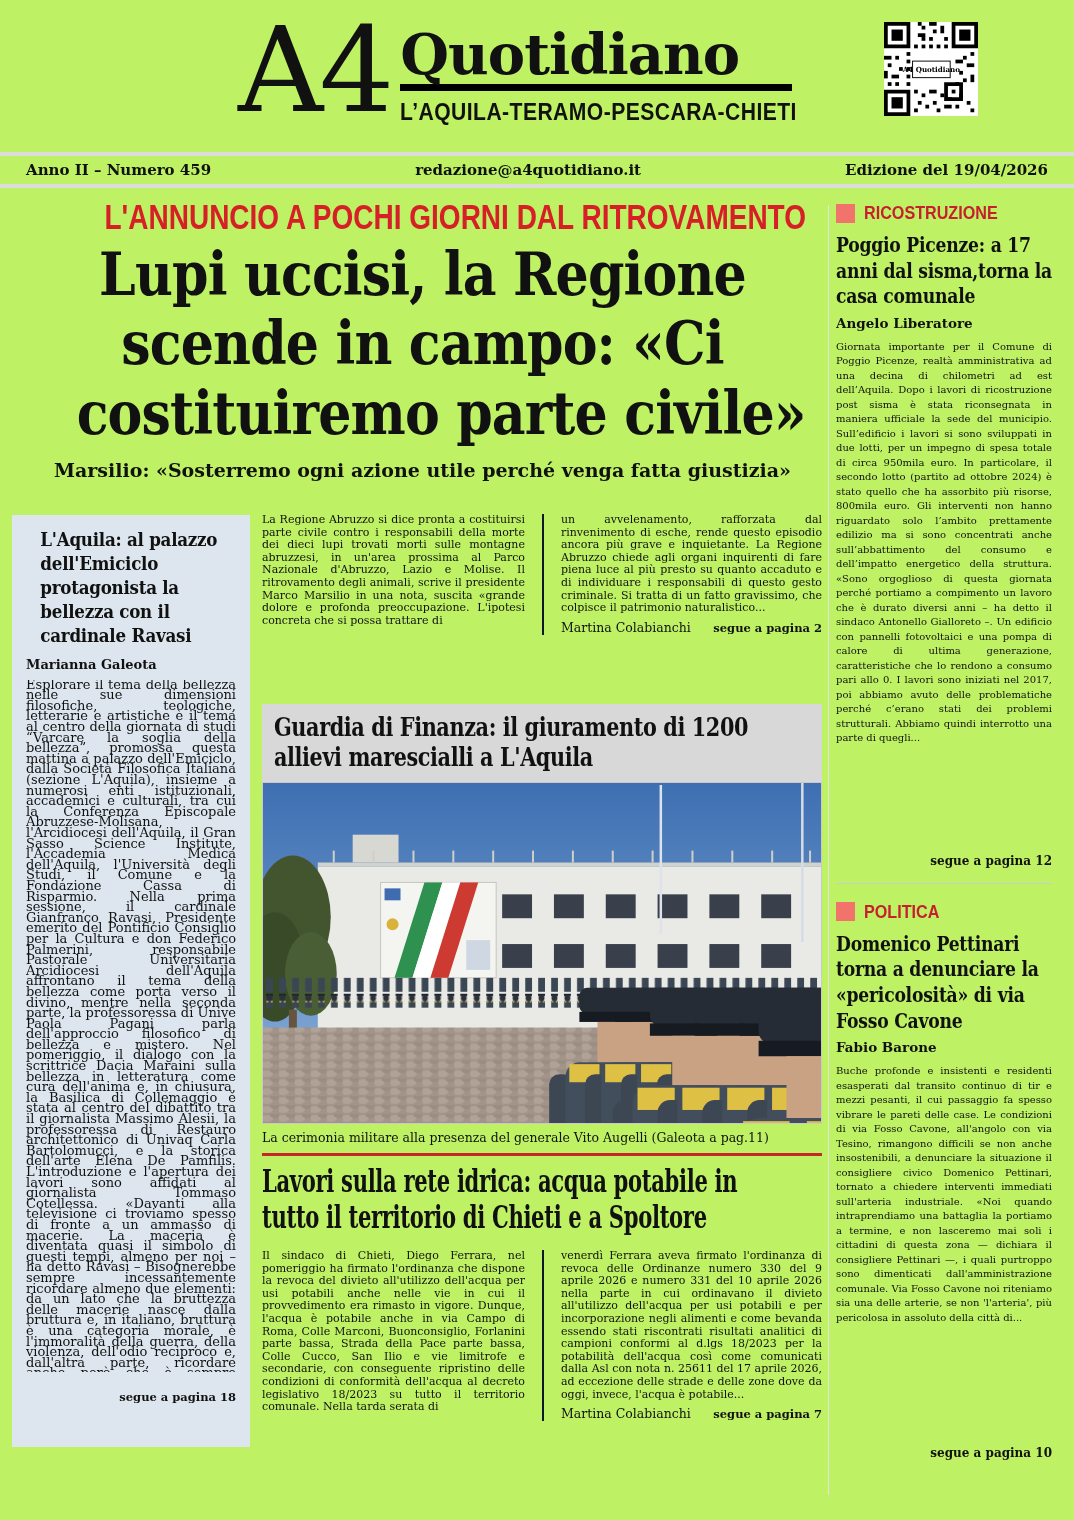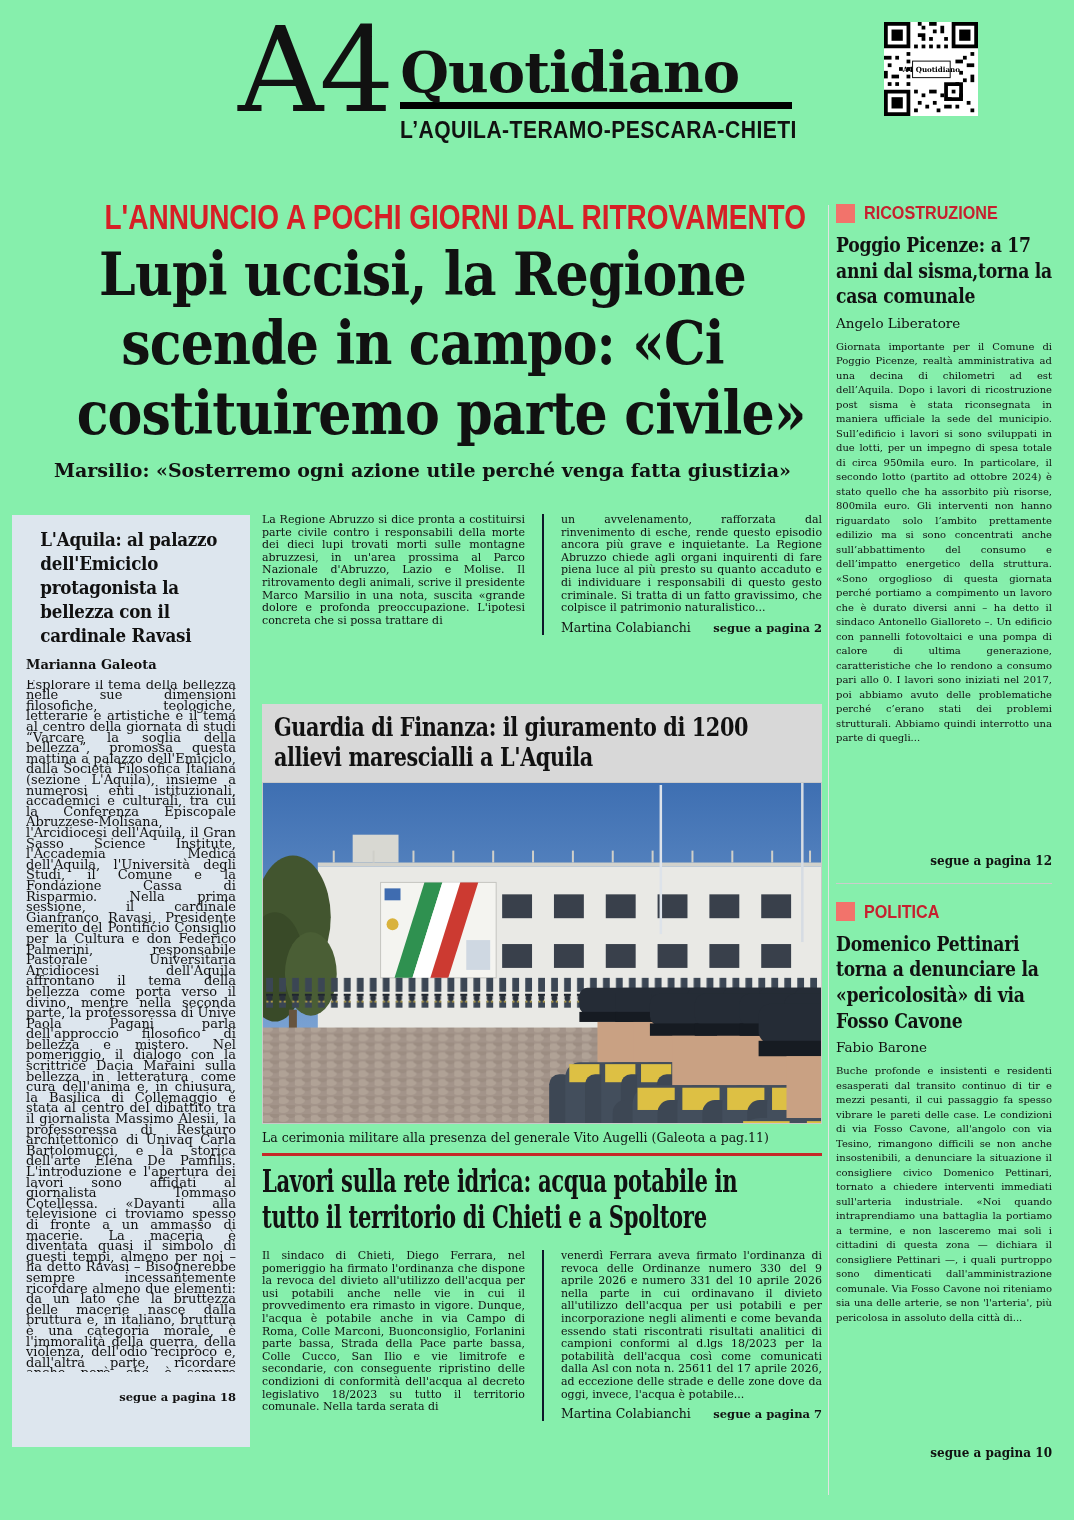--- a/index.html
+++ b/index.html
@@ -1,26 +1,26 @@
 <!DOCTYPE html>
 <html><head>
 <meta charset="utf-8">
 <style>
   * { margin:0; padding:0; box-sizing:border-box; }
   html,body { background:#ffffff; }
   .page {
     position:relative; width:1074px; height:1520px; margin:0 auto;
-    background:#86efac; overflow:hidden; color:#111;
+    background:#bef264; overflow:hidden; color:#111;
     font-family:"DejaVu Serif","Liberation Serif",serif;
   }
   
   .masthead { position:absolute; top:12px; left:0; width:100%; height:138px; }
   .logo-wrap { position:absolute; left:238px; top:6px; display:flex; align-items:flex-start; }
   .logo-a4 { font-size:118px; line-height:104px; font-weight:400; letter-spacing:-4px; }
-  .logo-right { margin-left:10px; padding-top:10px; width:392px;margin-top:18px; }
+  .logo-right { margin-left:10px; padding-top:10px; width:392px; }
   .logo-name { font-size:56px; line-height:52px; font-weight:700; letter-spacing:-1px; }
   .logo-rule { height:7px; background:#000; margin:4px 0 7px; width:100%; }
   .logo-tagline { font-family:"Liberation Sans","DejaVu Sans",sans-serif; font-weight:700;
     font-size:24px; letter-spacing:.5px; transform:scaleX(.88); transform-origin:left top; white-space:nowrap; }
   .qr { position:absolute; right:96px; top:10px; width:94px; height:94px; }
   
   .infobar { position:absolute; top:152px; left:0; width:100%; height:36px;
     border-top:4px solid #dcdcdc; border-bottom:4px solid #dcdcdc;
     display:flex; justify-content:space-between; align-items:center; padding:0 26px;
     font-weight:700; font-size:15px; }
@@ -70,21 +70,21 @@
   .water-cols { position:absolute; top:1250px; left:262px; width:560px; height:256px; overflow:hidden; }
   
   .vline { position:absolute; top:205px; left:828px; width:1px; height:1290px; background:#e3e3e3; }
   .sidebar { position:absolute; top:202px; left:836px; width:216px; height:1302px; overflow:hidden; }
   .tagrow { display:flex; align-items:center; gap:9px; }
   .tag-square { width:19px; height:19px; background:#f2736b; flex:none; }
   .tag-label { color:#c6202e; font-family:"Liberation Sans","DejaVu Sans",sans-serif;
     font-weight:700; font-size:19px; white-space:nowrap; transform:scaleX(.85); transform-origin:left center; }
   .s-title { font-weight:700; font-size:21px; line-height:1.22; letter-spacing:-.3px;
     width:122%; transform:scaleX(.82); transform-origin:left top; margin:8px 0 2px; }
-  .s-author { font-weight:400; font-size:13.5px; margin:6px 0 9px; }
+  .s-author { font-weight:700; font-size:13.5px; margin:6px 0 9px; }
   .s-body { font-size:10px; line-height:14.5px; text-align:justify; overflow:hidden; }
   .s-body.h1 { height:508px; }
   .s-body.h2 { height:376px; }
   .s-segue { font-weight:700; font-size:12px; text-align:right; margin-top:6px; }
   .divider { height:1px; background:#cccccc; margin:15px 0 17px; }
 </style>
 </head>
 <body>
 
 <div class="page">
@@ -160,20 +160,25 @@
             <rect x="17" y="20" width="1" height="1"></rect>
           <path d="M16,16h5v5h-5z M17,17v3h3v-3z" fill-rule="evenodd"></path>
             <rect x="18" y="18" width="1" height="1"></rect>
         </g>
         <rect x="7.6" y="10.4" width="10" height="4.4" fill="#fff" stroke="#000" stroke-width="0.25"></rect>
         <text x="12.6" y="13.3" font-size="1.9" font-weight="bold" text-anchor="middle" font-family="DejaVu Serif, serif">A4 Quotidiano</text>
       </svg>
     </div>
   </header>
 
+  <div class="infobar">
+    <span>Anno II – Numero 459</span>
+    <span>redazione@a4quotidiano.it</span>
+    <span>Edizione del 19/04/2026</span>
+  </div>
 
   <section class="lead">
     <div class="kicker">L'ANNUNCIO A POCHI GIORNI DAL RITROVAMENTO</div>
     <h1 class="headline">
       <span>Lupi uccisi, la Regione</span>
       <span>scende in campo: «Ci</span>
       <span>costituiremo parte civile»</span>
     </h1>
     <div class="subhead">Marsilio: «Sosterremo ogni azione utile perché venga fatta giustizia»</div>
   </section>

